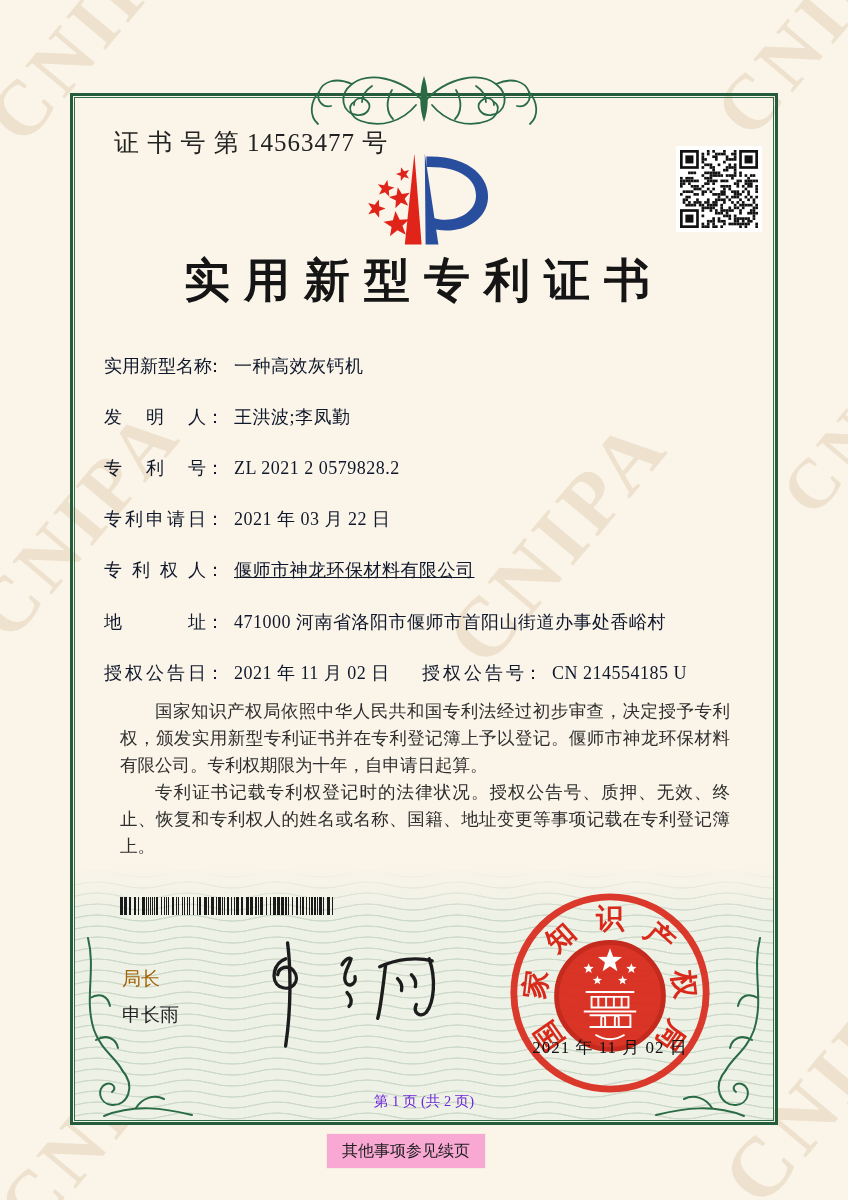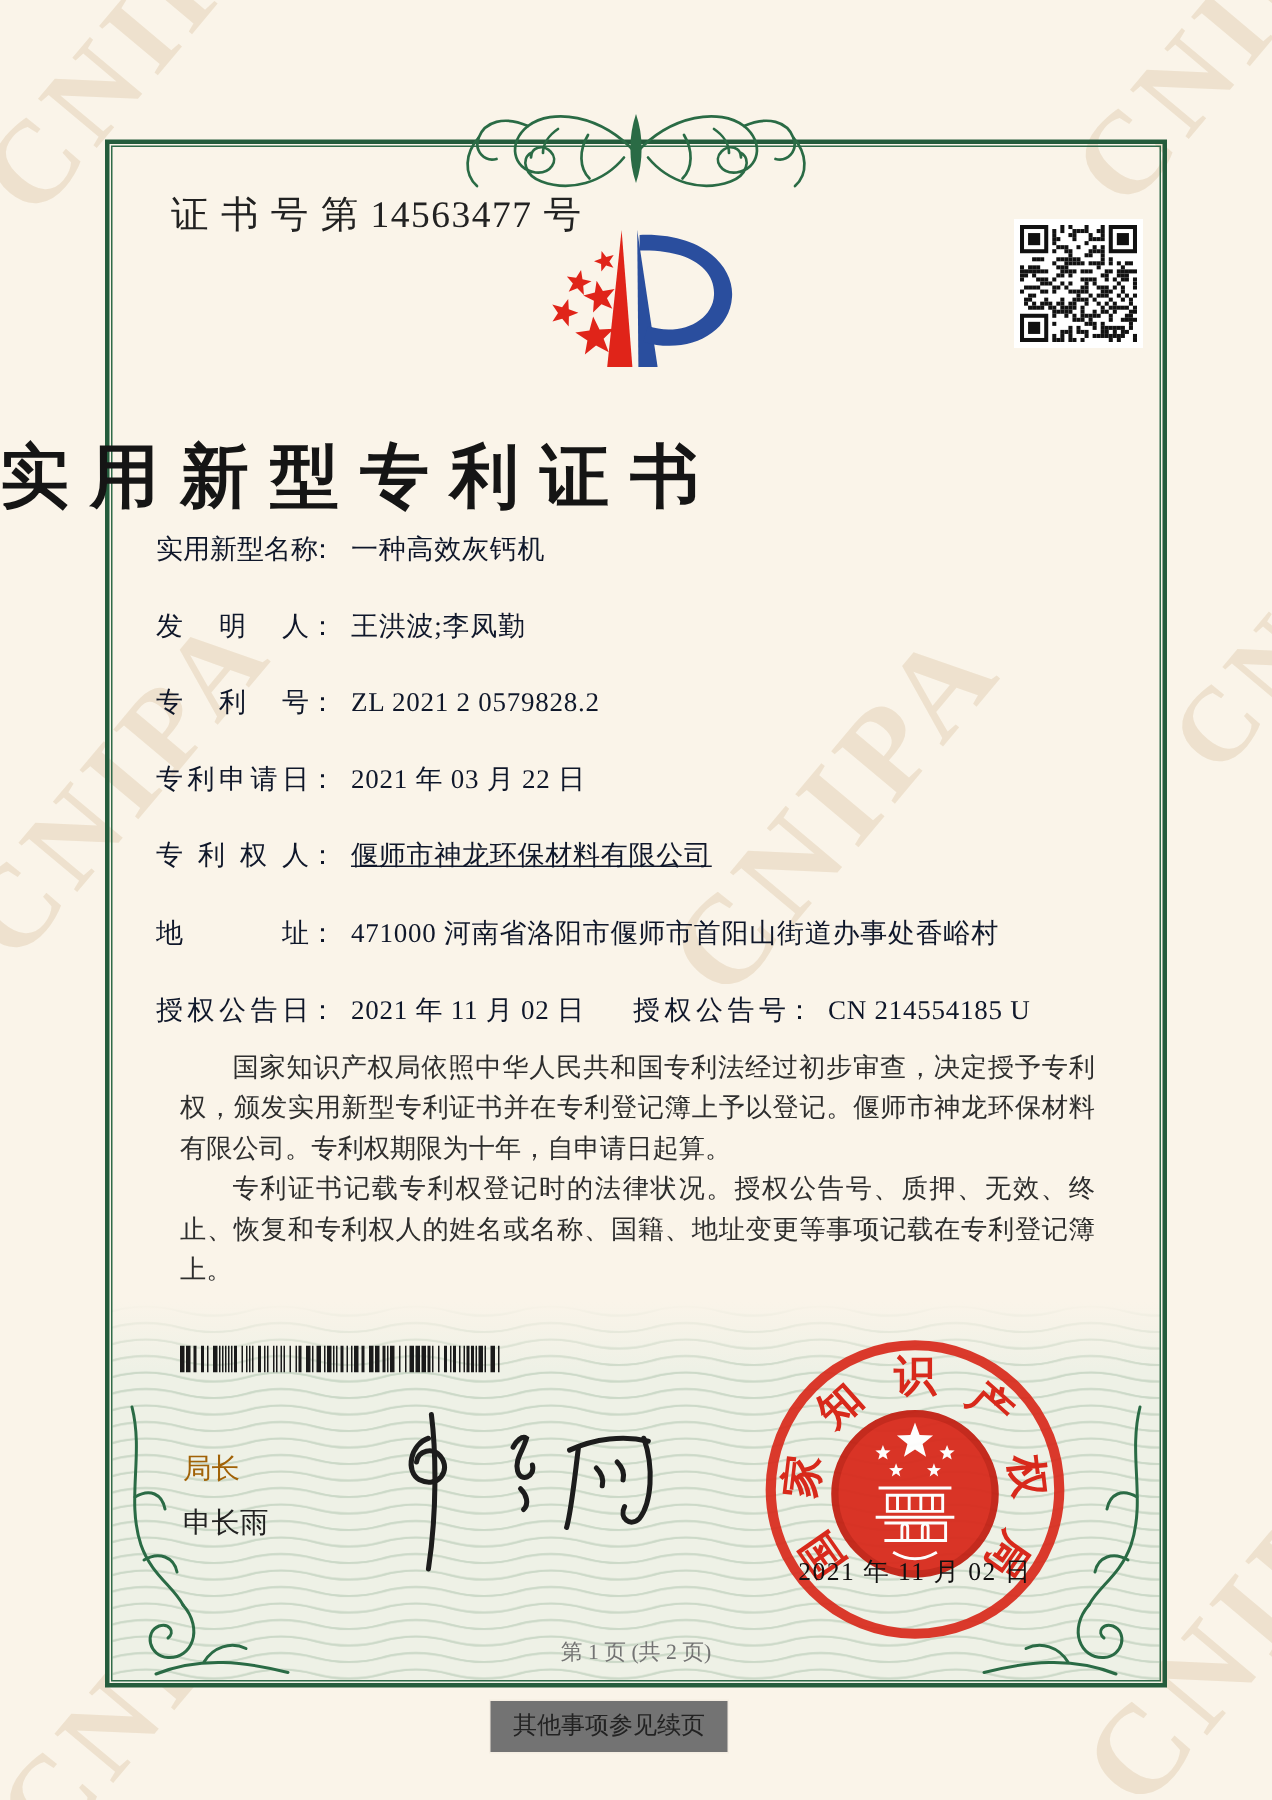--- a/index.html
+++ b/index.html
@@ -23,22 +23,22 @@
 
   
   .band{position:absolute;left:75px;top:868px;width:698px;height:254px;}
 
   
   .cert-no{position:absolute;left:114px;top:126px;font-size:25px;letter-spacing:1px;color:#222;}
   .logo{position:absolute;left:344px;top:140px;width:160px;height:118px;}
   .qr{position:absolute;left:676px;top:146px;width:86px;height:86px;background:#fff;}
   .qr svg{position:absolute;left:4px;top:4px;}
 
-  .title{position:absolute;left:0;top:250px;width:848px;
-         font-size:46px;font-weight:bold;letter-spacing:14px;color:#151515;margin-top:37px;}
+  .title{position:absolute;left:0;top:250px;width:848px;text-align:center;
+         font-size:46px;font-weight:bold;letter-spacing:14px;color:#151515;}
 
   
   .field-row{position:absolute;left:104px;width:620px;font-size:18px;color:#0f172a;white-space:nowrap;}
   .flabel{display:inline-block;width:102px;text-align:justify;text-align-last:justify;
           vertical-align:top;}
   .fcolon{display:inline-block;margin-right:10px;}
   .fvalue{letter-spacing:.5px;}
   .row1{top:354px;}.row2{top:405px;}.row3{top:456px;}.row4{top:507px;}
   .row5{top:558px;text-decoration:underline;}.row6px{top:610px;}.row7{top:661px;}
   .grant-no-field{position:absolute;left:318px;top:0;white-space:nowrap;}
@@ -50,23 +50,23 @@
 
   
   .barcode{position:absolute;left:120px;top:897px;width:216px;height:18px;}
   .director-title{position:absolute;left:122px;top:966px;font-size:19px;color:#a16207;}
   .director-name{position:absolute;left:122px;top:1002px;font-size:19px;color:#222;}
   .signature{position:absolute;left:246px;top:936px;width:208px;height:116px;}
   .seal{position:absolute;left:508px;top:888px;width:204px;height:210px;}
   .seal-date{position:absolute;left:498px;top:1036px;width:224px;text-align:center;
              font-size:17px;color:#111;letter-spacing:1px;white-space:nowrap;}
   .page-no{position:absolute;left:0;top:1092px;width:848px;text-align:center;
-           font-size:14.5px;color:#737373;}
+           font-size:14.5px;color:#6d28d9;}
   .continuation{position:absolute;left:327px;top:1134px;width:158px;height:34px;
-                background:#737373;box-shadow:0 0 0 1px #f4ede2;
+                background:#f9a8d4;box-shadow:0 0 0 1px #f4ede2;
                 text-align:center;line-height:34px;font-size:16px;color:#222;}
 </style>
 </head>
 <body>
 
 <div class="page">
 
   <div id="wm-layer">
       <span class="wm" style="left: -45px; top: -18px; font-size: 78px;">CNIPA</span>
       <span class="wm" style="left: 683px; top: -24px; font-size: 78px;">CNIPA</span>

